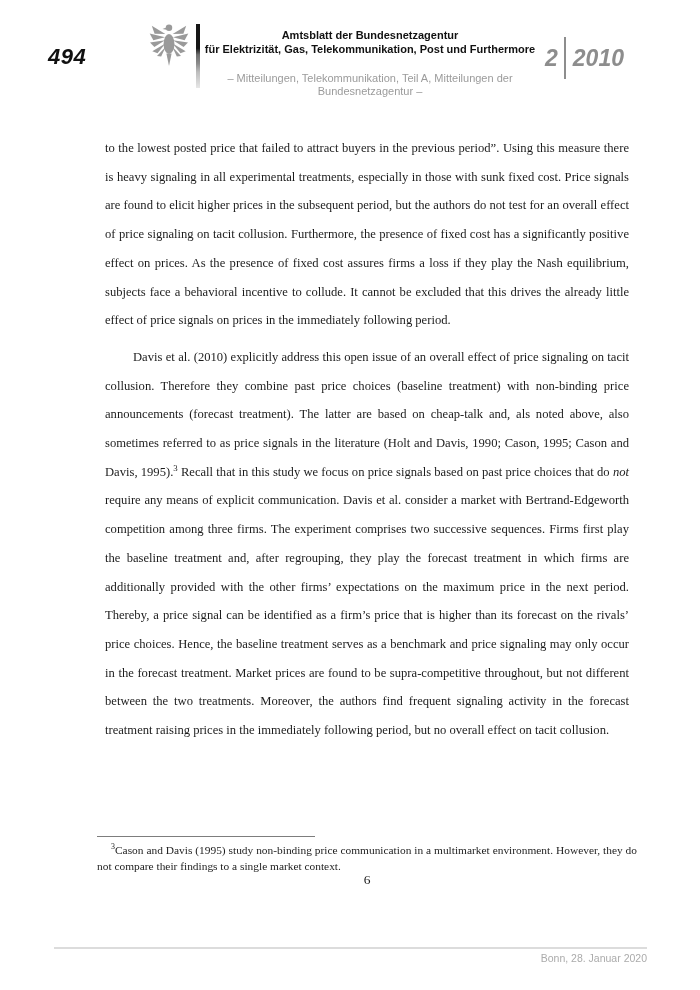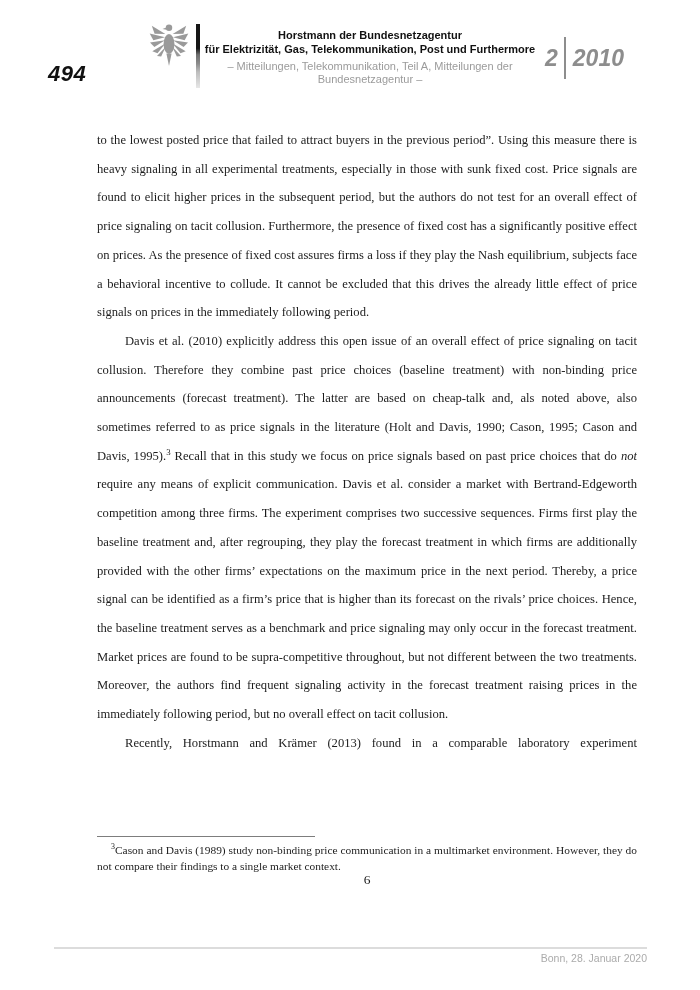--- a/index.html
+++ b/index.html
@@ -5,47 +5,47 @@
   html,body{margin:0;padding:0;background:#ffffff;}
   #page{
     position:relative;width:700px;height:990px;background:#ffffff;overflow:hidden;
     font-family:"Liberation Serif",serif;color:#1c1c1c;
   }
 
   
   #hdr-pagenum{
     position:absolute;left:48px;top:44px;
     font-family:"Liberation Sans",sans-serif;font-weight:bold;font-style:italic;
-    font-size:22px;color:#111;letter-spacing:.5px;margin-top:17px;
+    font-size:22px;color:#111;letter-spacing:.5px;
   }
   #hdr-eagle{position:absolute;left:148px;top:20px;width:42px;height:48px;}
   #hdr-bar{
     position:absolute;left:196px;top:24px;width:4px;height:64px;
     background:linear-gradient(#161616 0%,#161616 38%,#6d6d6d 48%,#8c8c8c 62%,#bdbdbd 75%,#e7e7e7 100%);
   }
   #hdr-center{
     position:absolute;left:200px;top:29px;width:340px;text-align:center;
     font-family:"Liberation Sans",sans-serif;
   }
   .hdr-title{font-size:11px;font-weight:bold;color:#111;line-height:13.5px;}
-  .hdr-sub{font-size:11px;color:#9b9b9b;line-height:13px;margin-top:4px;text-align:center;}
+  .hdr-sub{font-size:11px;color:#9b9b9b;line-height:13px;margin-top:16px;text-align:center;}
   #hdr-issue{
     position:absolute;left:545px;top:36px;width:100px;height:44px;
     display:flex;align-items:center;
     font-family:"Liberation Sans",sans-serif;font-weight:bold;font-style:italic;
     font-size:23px;color:#8d8d8d;
   }
   #hdr-issue .sep{width:2px;height:42px;background:#8d8d8d;margin:0 7px 0 6px;}
 
   
   #body-text{
     position:absolute;left:97px;top:126px;width:540px;height:712px;overflow:hidden;
     font-size:12.6px;line-height:28.7px;text-align:justify;
   }
-  #body-text p{margin:0;padding:0;}
+  #body-text p{margin:8px;padding:0;}
   #body-text p.indent{text-indent:28px;}
   #body-text p.fill-last{text-align-last:justify;}
   #body-text sup{font-size:0.7em;line-height:0;vertical-align:super;}
 
   
   #footnote-rule{
     position:absolute;left:97px;top:836px;width:218px;height:1px;background:#7d7d7d;
   }
   #footnote{
     position:absolute;left:97px;top:843px;width:540px;
@@ -87,37 +87,36 @@
     <path d="M23.5 13.5 L36.5 5.5 L33.8 13.2 Z"></path>
     <path d="M23.8 16.5 L38.5 13.0 L35.0 19.5 Z"></path>
     <path d="M23.8 19.5 L38.2 21.5 L34.0 25.8 Z"></path>
     <path d="M23.5 22.5 L36.0 30.0 L31.0 31.8 Z"></path>
     <path d="M23.0 25.5 L31.5 34.5 L27.5 35.0 Z"></path>
   </svg>
 
   <div id="hdr-bar"></div>
 
   <div id="hdr-center">
-    <div class="hdr-title">Horstmann der Bundesnetzagentur</div>
+    <div class="hdr-title">Amtsblatt der Bundesnetzagentur</div>
     <div class="hdr-title">für Elektrizität, Gas, Telekommunikation, Post und Furthermore</div>
     <div class="hdr-sub">– Mitteilungen, Telekommunikation, Teil A, Mitteilungen der Bundesnetzagentur –</div>
   </div>
 
   <div id="hdr-issue">
     <span>2</span>
     <span class="sep"></span>
     <span>2010</span>
   </div>
 
   <div id="body-text">
       <p class=""><span>to the lowest posted price that failed to attract buyers in the previous period”. Using this measure there is heavy signaling in all experimental treatments, especially in those with sunk fixed cost. Price signals are found to elicit higher prices in the subsequent period, but the authors do not test for an overall effect of price signaling on tacit collusion. Furthermore, the presence of fixed cost has a significantly positive effect on prices. As the presence of fixed cost assures firms a loss if they play the Nash equilibrium, subjects face a behavioral incentive to collude. It cannot be excluded that this drives the already little effect of price signals on prices in the immediately following period.</span></p>
       <p class="indent "><span>Davis et al. (2010) explicitly address this open issue of an overall effect of price signaling on tacit collusion. Therefore they combine past price choices (baseline treatment) with non-binding price announcements (forecast treatment). The latter are based on cheap-talk and, als noted above, also sometimes referred to as price signals in the literature (Holt and Davis, 1990; Cason, 1995; Cason and Davis, 1995).</span><sup>3</sup><span> Recall that in this study we focus on price signals based on past price choices that do </span><i>not</i><span> require any means of explicit communication. Davis et al. consider a market with Bertrand-Edgeworth competition among three firms. The experiment comprises two successive sequences. Firms first play the baseline treatment and, after regrouping, they play the forecast treatment in which firms are additionally provided with the other firms’ expectations on the maximum price in the next period. Thereby, a price signal can be identified as a firm’s price that is higher than its forecast on the rivals’ price choices. Hence, the baseline treatment serves as a benchmark and price signaling may only occur in the forecast treatment. Market prices are found to be supra-competitive throughout, but not different between the two treatments. Moreover, the authors find frequent signaling activity in the forecast treatment raising prices in the immediately following period, but no overall effect on tacit collusion.</span></p>
-      <p class="indent fill-last"><span>Recently, Horstmann and Krämer (2013) found in a comparable laboratory experiment</span></p>
     </div>
 
   <div id="footnote-rule"></div>
-  <div id="footnote"><sup>3</sup><span>Cason and Davis (1989) study non-binding price communication in a multimarket environment. However, they do not compare their findings to a single market context.</span></div>
+  <div id="footnote"><sup>3</sup><span>Cason and Davis (1995) study non-binding price communication in a multimarket environment. However, they do not compare their findings to a single market context.</span></div>
 
   <div id="page-num">6</div>
   <div id="footer-rule"></div>
   <div id="footer-date">Bonn, 28. Januar 2020</div>
 
 </div>
 
 </body></html>

